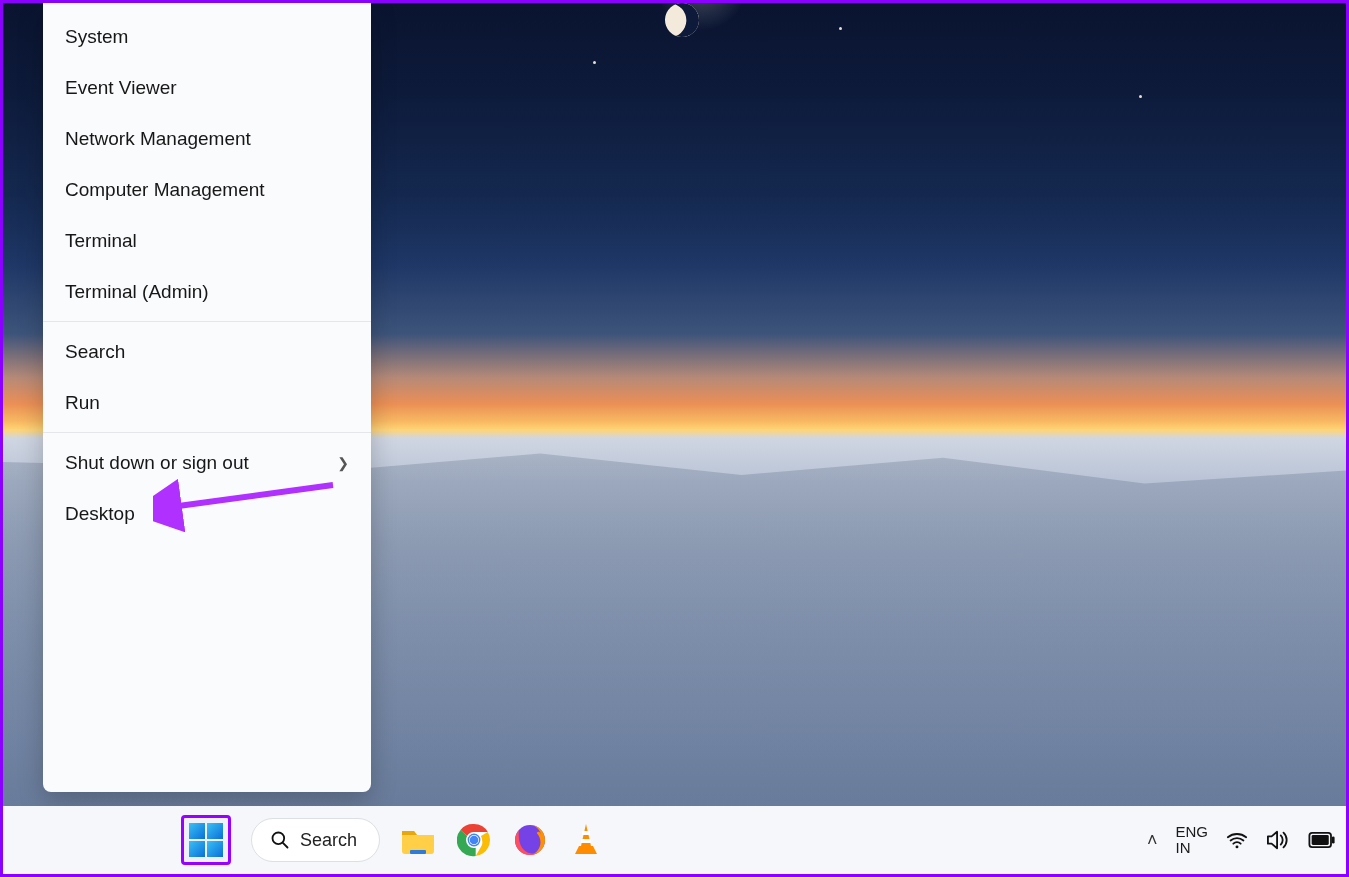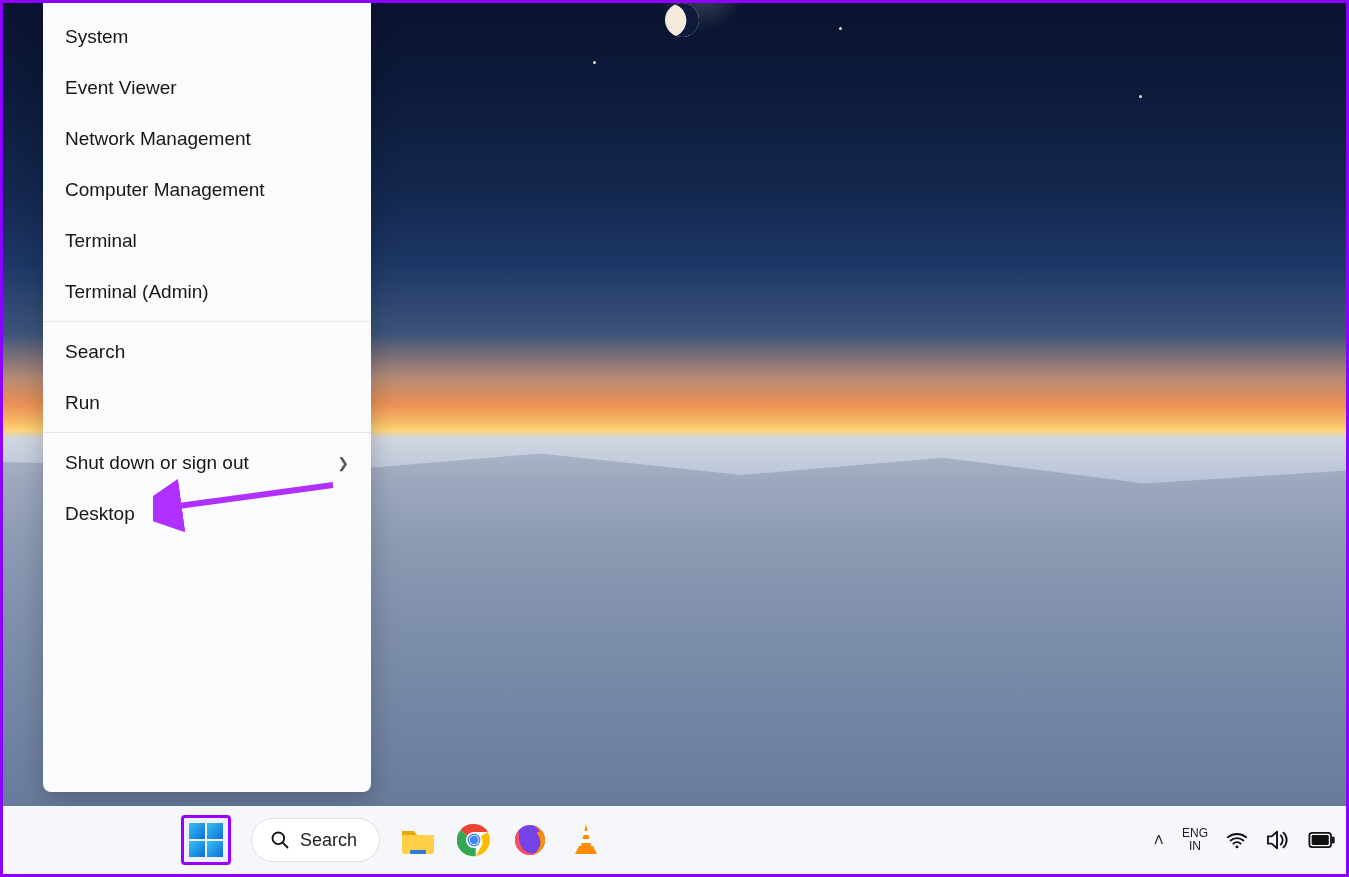--- a/index.html
+++ b/index.html
@@ -48,21 +48,21 @@
     display:flex; align-items:center; gap:10px; background:#fff;
     border:1px solid #dcdfe5; border-radius:24px; height:44px; padding:0 22px 0 18px;
     font-size:18px; color:#222;
   }
   .tb-icon { width:36px; height:36px; display:flex; align-items:center; justify-content:center; }
 
   .tray {
     position:absolute; right:10px; bottom:0; height:68px;
     display:flex; align-items:center; gap:18px; color:#1a1a1a; font-size:16px;
   }
-  .lang { text-align:center; font-size:12px; line-height:1.1; }
+  .lang { text-align:left; font-size:15px; line-height:1.1; }
 
   
   .context-menu {
     position:absolute; left:40px; top:0; bottom:82px; width:328px;
     background:#fafbfd; border-radius:0 0 8px 8px;
     box-shadow: 0 8px 26px rgba(0,0,0,.22);
     padding:8px 0; overflow:hidden;
   }
   .menu-item {
     display:flex; align-items:center; justify-content:space-between;

